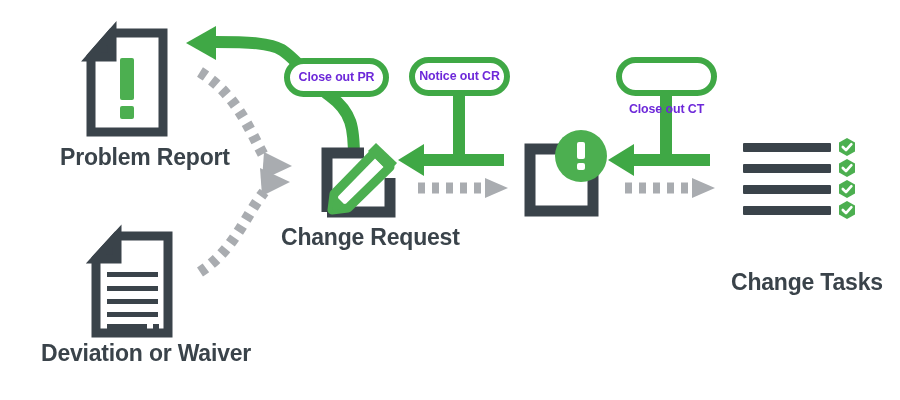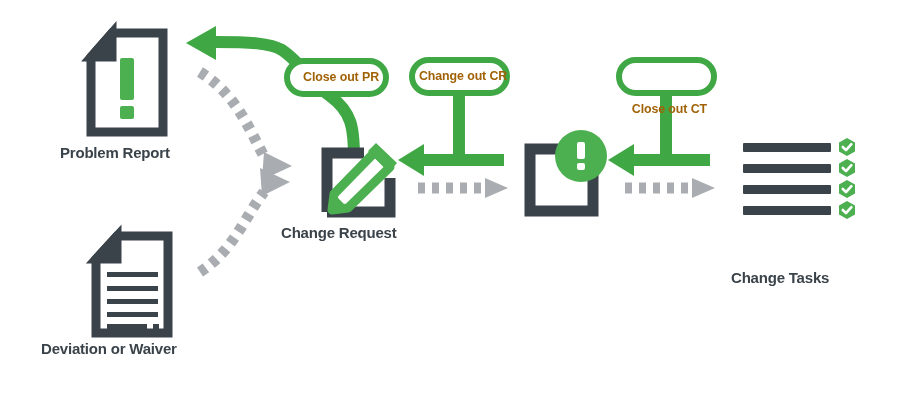--- a/index.html
+++ b/index.html
@@ -28,29 +28,29 @@
   }
   .node-caption {
     position: absolute;
     font-family: "Liberation Sans", sans-serif;
     font-weight: bold;
     color: #3a434a;
     white-space: nowrap;
     text-align: center;
     letter-spacing: -0.2px;
   }
-  .cap-lg { font-size: 15px; }
+  .cap-lg { font-size: 23px; }
   .pill-label {
     position: absolute;
     font-family: "Liberation Sans", sans-serif;
     font-weight: bold;
     font-size: 12.4px;
-    color: #a16207;
+    color: #6d28d9;
     white-space: nowrap;
-    text-align: right;
+    text-align: center;
     letter-spacing: -0.1px;
   }
 </style>
 </head>
 <body>
 
 <div id="diagram-root">
 
   <svg id="flow-canvas" viewBox="0 0 900 400" xmlns="http://www.w3.org/2000/svg">
 
@@ -162,21 +162,21 @@
       <g>
         <path d="M 847 201 L 855 205.5 L 855 214.5 L 847 219 L 839 214.5 L 839 205.5 Z" fill="#4caf50"></path>
         <path d="M 842.8 210 L 846 213.2 L 851.4 207.2" fill="none" stroke="#ffffff" stroke-width="2.6" stroke-linecap="round" stroke-linejoin="round"></path>
       </g>
     </g>
 
   </svg>
 
   <div class="pill-label" style="left:294px; top:70px; width:85px;">Close out PR</div>
 
-  <div class="pill-label" style="left:419px; top:69px; width:81px;">Change out CR</div>
+  <div class="pill-label" style="left:419px; top:69px; width:81px;">Notice out CR</div>
 
   <div class="pill-label" style="left:626px; top:69px; width:81px;margin-top:33px;">Close out CT</div>
 
   <div class="node-caption cap-lg" style="left:60px; top:144px;">Problem Report</div>
 
   <div class="node-caption cap-lg" style="left:281px; top:224px;">Change Request</div>
 
   <div class="node-caption cap-lg" style="left:41px; top:340px;">Deviation or Waiver</div>
 
 

